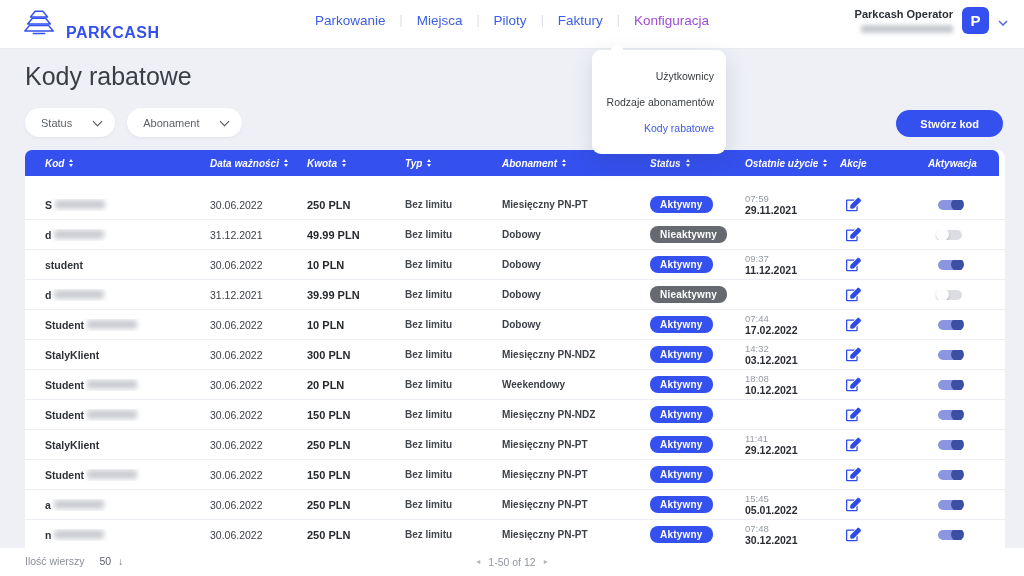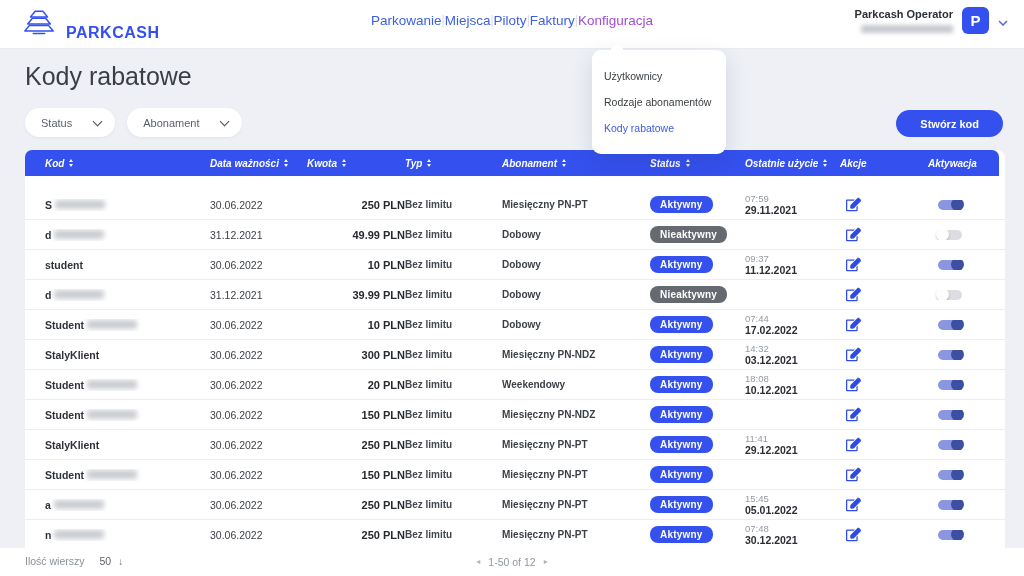--- a/index.html
+++ b/index.html
@@ -9,37 +9,37 @@
     --purple:#A24CD4;
     --dark:#2E3239;
     --gray:#8A8F99;
   }
   
   .topbar{position:absolute;top:0;left:0;width:1024px;height:48px;background:#fff;
     border-bottom:1px solid #E9EBF1;z-index:10;}
   .logo-wrap{position:absolute;left:22px;top:9px;display:flex;align-items:flex-end;gap:10px;}
   .logo-text{color:var(--accent);font-weight:bold;font-size:16px;letter-spacing:.5px;}
   .nav{position:absolute;left:50%;transform:translateX(-50%);top:0;height:40px;
-    display:flex;align-items:center;}
+    display:flex;align-items:center;gap:14px;}
   .nav-link{font-size:13.5px;color:#3D5FE0;cursor:pointer;white-space:nowrap;}
   .nav-link.active{color:var(--purple);}
   .nav-sep{color:#D8DBE3;font-size:12px;}
   .user-block{position:absolute;right:16px;top:7px;display:flex;align-items:center;gap:9px;}
   .user-text{text-align:right;}
   .user-name{font-size:11px;font-weight:bold;color:#2B2F36;line-height:1.2;}
   .user-sub{width:92px;height:8px;background:#C6C9CF;border-radius:2px;filter:blur(2px);
     margin-top:3px;margin-left:auto;}
   .avatar{width:27px;height:27px;border-radius:6px;background:var(--accent);color:#fff;
     font-weight:bold;font-size:15px;display:flex;align-items:center;justify-content:center;}
   
   .menu-panel{position:absolute;left:592px;top:50px;width:110px;background:#fff;
     border-radius:9px;box-shadow:0 8px 22px rgba(40,50,90,.14);padding:13px 12px;z-index:20;}
   .menu-caret{position:absolute;top:-5px;left:20px;width:10px;height:10px;background:#fff;
     transform:rotate(45deg);border-radius:2px;}
-  .menu-item{font-size:10.5px;color:#3C4043;padding:7px 0;cursor:pointer;white-space:nowrap;}
+  .menu-item{font-size:10.5px;color:#3C4043;padding:7px 0;cursor:pointer;white-space:nowrap;text-align:right;}
   .menu-item.active{color:#3E5BE8;}
   
   .page-title{position:absolute;left:25px;top:62px;font-size:25px;color:#3A3E46;}
   .filters{position:absolute;left:25px;top:108px;display:flex;gap:12px;}
   .filter-pill{display:flex;align-items:center;justify-content:space-between;background:#fff;
     border:none;border-radius:15px;height:29px;padding:0 14px 0 16px;cursor:pointer;
     box-shadow:0 1px 3px rgba(60,70,110,.07);}
   .filter-pill .flabel{font-size:11px;color:#5A5F6A;margin-right:22px;}
   .chev{width:6px;height:6px;border-right:1.6px solid #4A4E56;border-bottom:1.6px solid #4A4E56;
     transform:rotate(45deg);margin-top:-3px;}
@@ -57,21 +57,21 @@
   .sort{display:inline-flex;flex-direction:column;gap:1.5px;margin-left:5px;}
   .sort i{width:0;height:0;border-left:2.5px solid transparent;border-right:2.5px solid transparent;display:block;}
   .sort .up{border-bottom:3px solid rgba(255,255,255,.95);}
   .sort .dn{border-top:3px solid rgba(255,255,255,.95);}
   .tbody{padding-top:14px;}
   .tr{height:29px;border-bottom:1px solid #ECEDF2;}
   .td{font-size:10.5px;color:#3B3F46;white-space:nowrap;overflow:hidden;}
   .td-code{padding-left:20px;font-weight:bold;color:#2E3238;display:flex;align-items:center;}
   .redacted{display:inline-block;width:50px;height:9px;background:#B9BCC2;border-radius:2px;
     filter:blur(2.5px);margin-left:3px;opacity:.75;}
-  .td-amount{font-weight:bold;font-size:11px;color:#26292E;text-align:right;}
+  .td-amount{font-weight:bold;font-size:11px;color:#26292E;}
   .td-type{font-weight:bold;font-size:10px;color:#43474E;}
   .td-sub{font-weight:bold;font-size:10px;color:#3B3F46;}
   .pill{display:inline-block;min-width:42px;text-align:center;padding:3px 10px;border-radius:8px;
     font-size:10px;font-weight:bold;color:#fff;letter-spacing:.2px;}
   .pill.on{background:var(--accent);}
   .pill.off{background:#66696F;}
   .lu-time{font-size:9.5px;color:#949AA4;line-height:1.2;}
   .lu-date{font-size:10.5px;font-weight:bold;color:#2B2E34;line-height:1.2;}
   .edit-btn{background:none;border:none;cursor:pointer;padding:0;margin-left:6px;display:flex;}
   .toggle{position:relative;width:24px;height:10px;border-radius:5px;cursor:pointer;margin-left:10px;}

